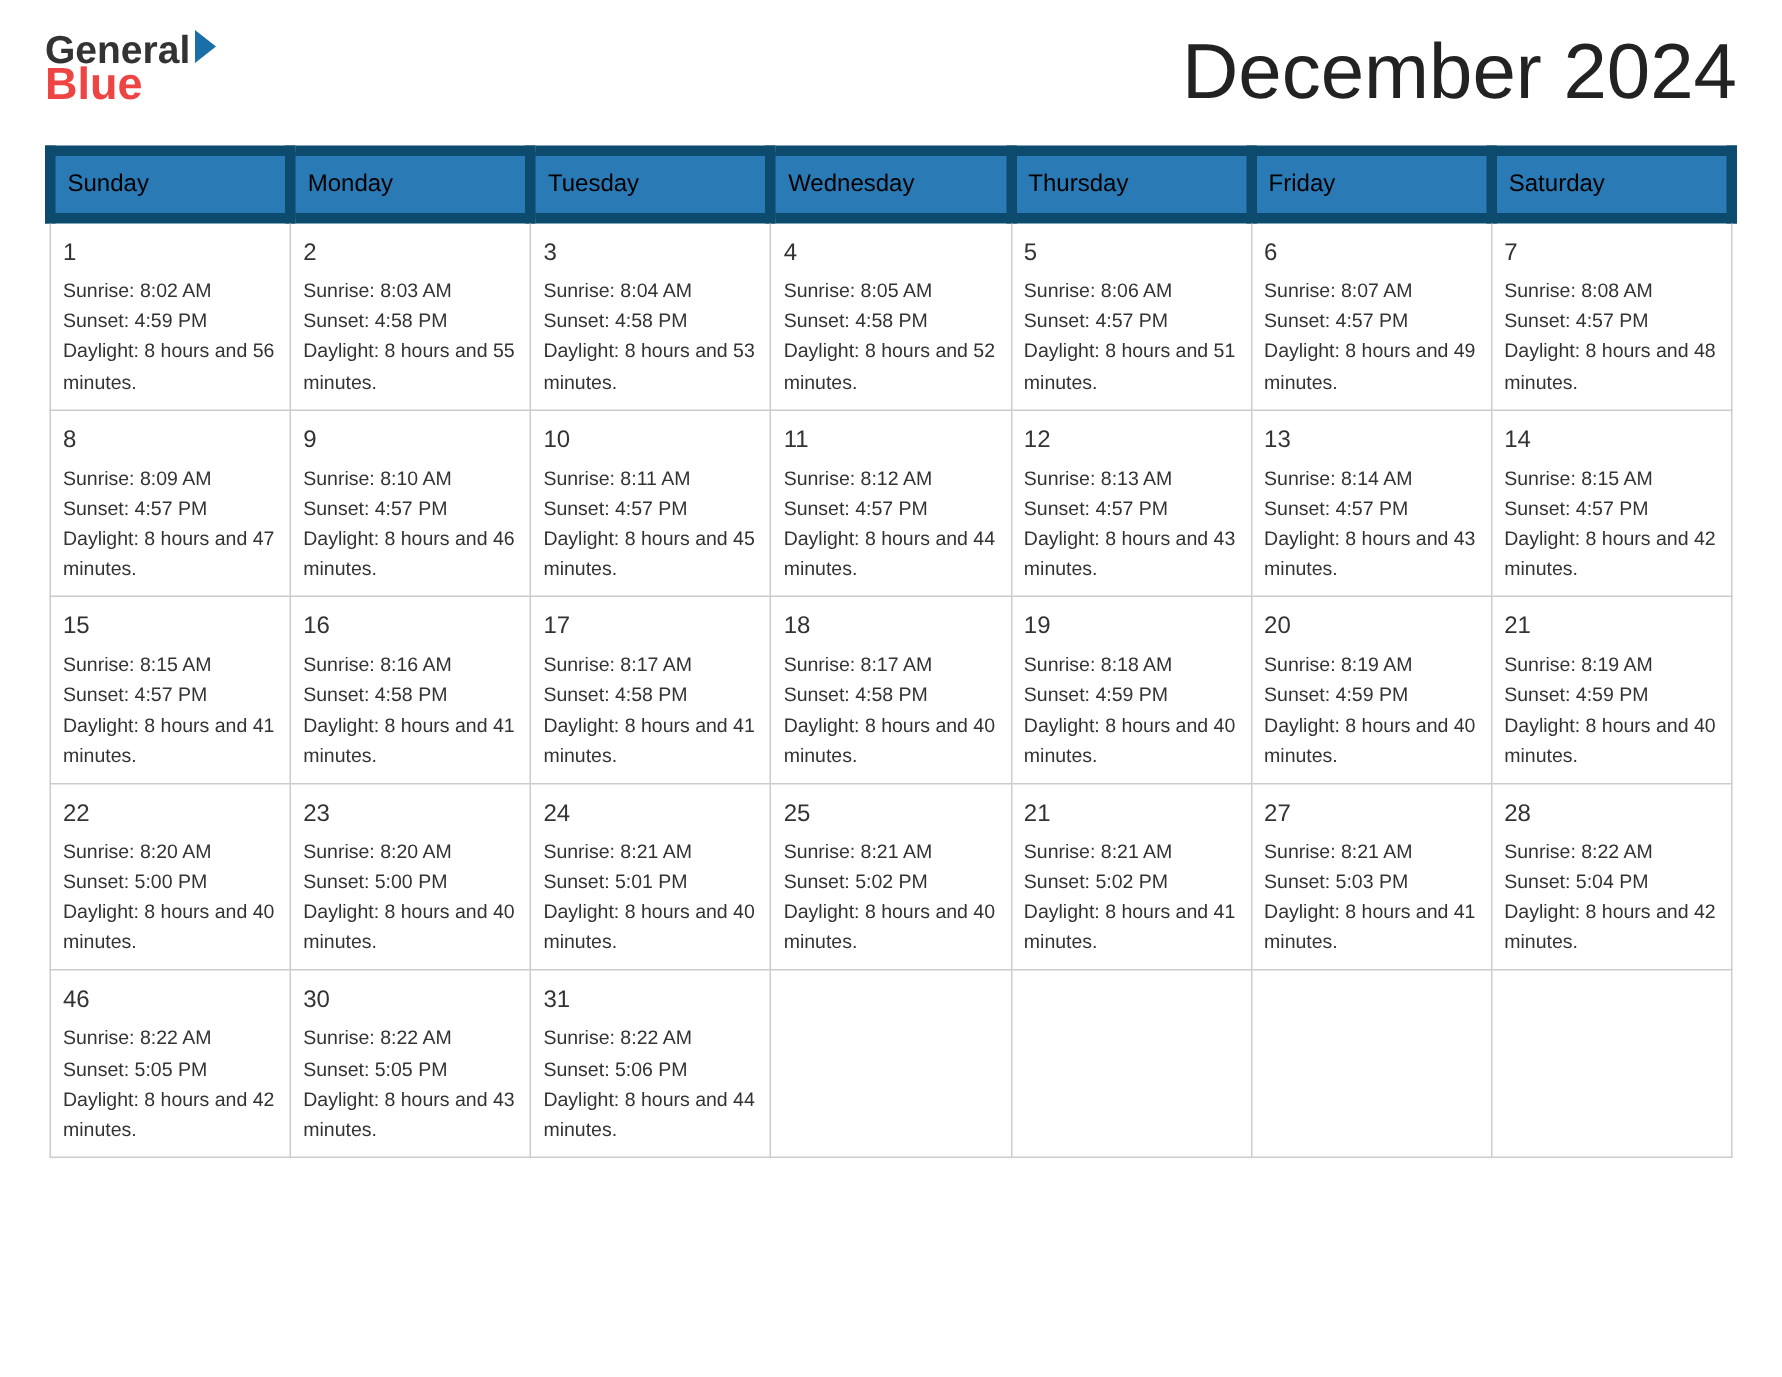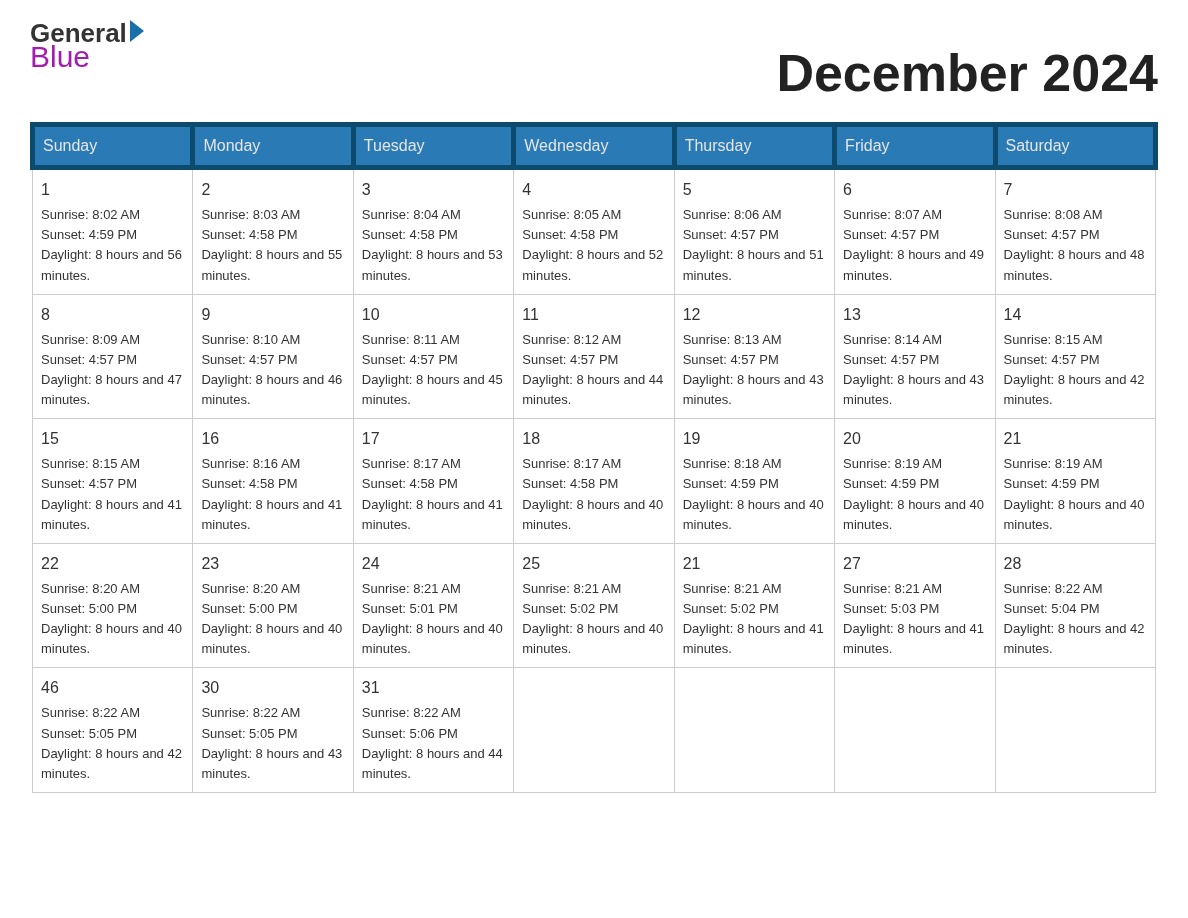--- a/index.html
+++ b/index.html
@@ -14,43 +14,42 @@
       display: flex;
       justify-content: space-between;
       align-items: flex-start;
       margin-bottom: 20px;
     }
     .title-section {
       text-align: right;
     }
     .month-title {
       font-size: 52px;
-      font-weight: bold;
+      font-weight: normal;
       color: #222;
       line-height: 1.1;
-      margin-top: 25px;
     }
     .location {
       font-size: 20px;
       color: #555;
       margin-top: 4px;
     }
     table {
       width: 100%;
       border-collapse: collapse;
       table-layout: fixed;
     }
     thead tr th {
       background-color: #2a7ab5;
-      color: #e5e5e5;
+      color: #000000;
       font-size: 16px;
       font-weight: normal;
       padding: 10px 8px;
       text-align: left;
-      border: 5px solid #0c4a6e;
+      border: 7px solid #0c4a6e;
     }
     tbody tr td {
       vertical-align: top;
       padding: 8px 8px;
       font-size: 13px;
       color: #333;
       border: 1px solid #ccc;
       height: 110px;
       line-height: 1.5;
     }
@@ -87,22 +86,22 @@
       height: 0;
       border-left: 14px solid #1a6fa8;
       border-top: 11px solid transparent;
       border-bottom: 11px solid transparent;
       margin-left: 3px;
       vertical-align: middle;
       margin-bottom: 4px;
     }
     .logo-bottom {
       font-size: 30px;
-      font-weight: normal;
-      color: #a21caf;
+      font-weight: bold;
+      color: #ef4444;
       margin-top: -4px;
     }
   </style>
 </head>
 <body>
 
 <div class="header">
   <div class="logo-wrapper">
     <div class="logo-top">
       <span class="logo-general">General</span>

